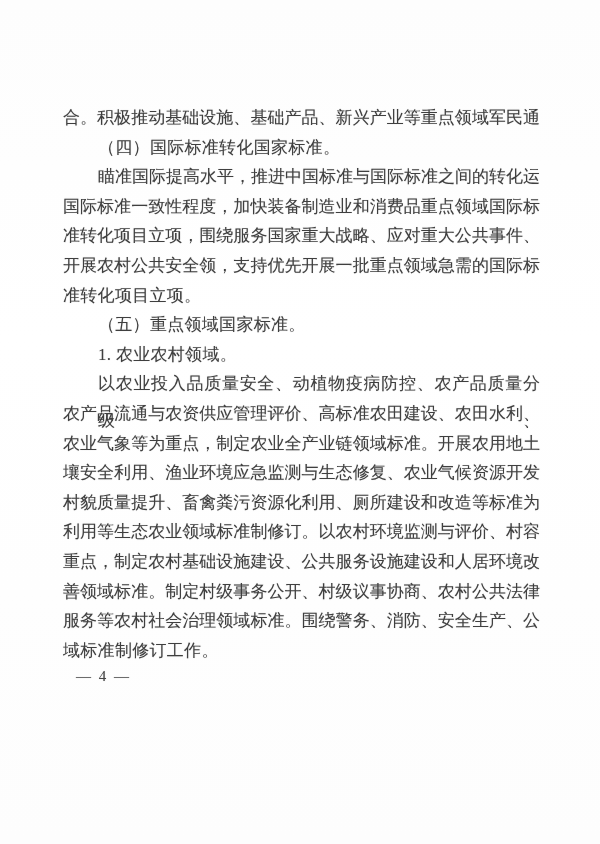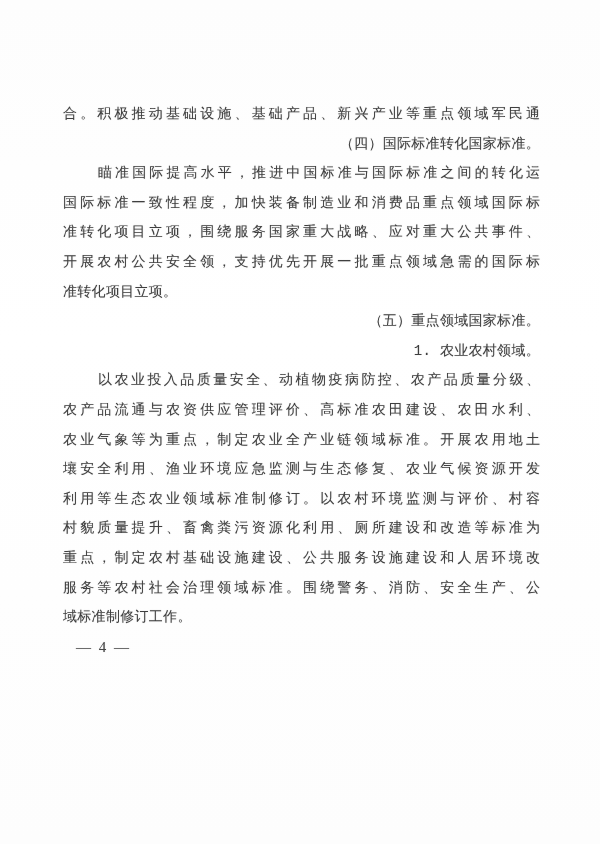--- a/index.html
+++ b/index.html
@@ -17,37 +17,35 @@
     box-sizing: border-box;
     padding: 99px 60px 0 63px;
     overflow: hidden;
     font-family: "Liberation Serif", "DejaVu Serif", serif;
     color: #3f3f3f;
   }
   .text-block {
     width: 477px;
   }
   .line {
-    font-size: 14px;
-    line-height: 31px;
+    font-size: 17px;
+    line-height: 37px;
     height: 29.6px;
     white-space: nowrap;
     letter-spacing: 0.3px;
     text-shadow: 0 0 1px rgba(90, 90, 90, 0.35);
-    font-family: Liberation Mono, monospace;
   }
   .line.full {
     white-space: normal;
     text-align: justify;
     text-align-last: justify;
     letter-spacing: 0;
   }
   .line.indent {
     padding-left: 35px;
-    text-align: right;
   }
   .page-number {
     margin-top: 5px;
     margin-left: 13px;
     font-size: 15px;
     line-height: 20px;
     letter-spacing: 2px;
     color: #454545;
     text-shadow: 0 0 1px rgba(90, 90, 90, 0.35);
   }
@@ -63,20 +61,21 @@
       <div class="line full">国际标准一致性程度，加快装备制造业和消费品重点领域国际标</div>
       <div class="line full">准转化项目立项，围绕服务国家重大战略、应对重大公共事件、</div>
       <div class="line full">开展农村公共安全领，支持优先开展一批重点领域急需的国际标</div>
       <div class="line">准转化项目立项。</div>
       <div class="line indent">（五）重点领域国家标准。</div>
       <div class="line indent">1. 农业农村领域。</div>
       <div class="line indent full">以农业投入品质量安全、动植物疫病防控、农产品质量分级、</div>
       <div class="line full">农产品流通与农资供应管理评价、高标准农田建设、农田水利、</div>
       <div class="line full">农业气象等为重点，制定农业全产业链领域标准。开展农用地土</div>
       <div class="line full">壤安全利用、渔业环境应急监测与生态修复、农业气候资源开发</div>
+      <div class="line full">村貌质量提升、畜禽粪污资源化利用、厕所建设和改造等标准为</div>
       <div class="line full">利用等生态农业领域标准制修订。以农村环境监测与评价、村容</div>
-      <div class="line full">村貌质量提升、畜禽粪污资源化利用、厕所建设和改造等标准为</div>
       <div class="line full">重点，制定农村基础设施建设、公共服务设施建设和人居环境改</div>
+      <div class="line full">善领域标准。制定村级事务公开、村级议事协商、农村公共法律</div>
       <div class="line full">服务等农村社会治理领域标准。围绕警务、消防、安全生产、公</div>
       <div class="line">域标准制修订工作。</div>
     </div>
   <div class="page-number">— 4 —</div>
 </div>
 
 </body></html>

